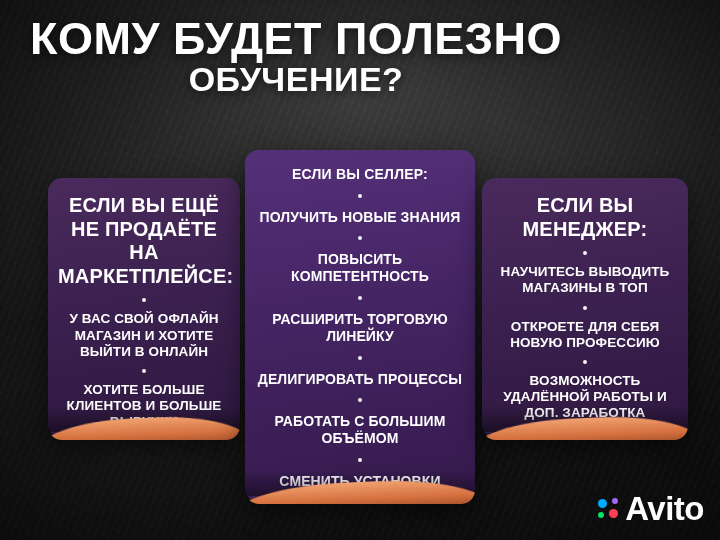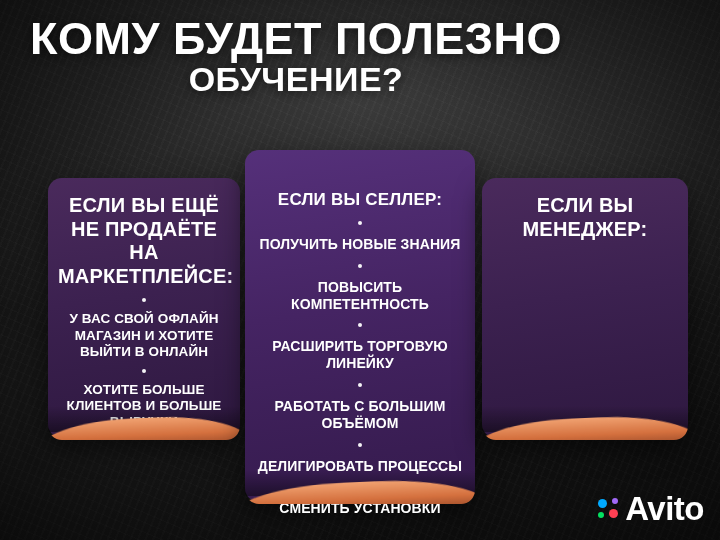--- a/index.html
+++ b/index.html
@@ -138,23 +138,22 @@
 
   .card-title {
     font-weight: bold;
     font-size: 20px;
     line-height: 1.18;
     margin: 0 0 10px 0;
     text-transform: uppercase;
     letter-spacing: 0.2px;
   }
   .card-center .card-title {
-    font-size: 17px;
+    font-size: 14px;
     margin-bottom: 4px;
-    margin-top: 24px;
   }
 
   .items {
     list-style: none;
     margin: 0;
     padding: 0;
   }
   .items li {
     font-size: 13.5px;
     line-height: 1.2;
@@ -235,32 +234,37 @@
         <div class="curl-fold"></div>
       </div>
     </div>
 
     <div class="card card-center">
       <div class="card-title">ЕСЛИ ВЫ СЕЛЛЕР:</div>
       <ul class="items">
         <li><span class="dot"></span><span>ПОЛУЧИТЬ НОВЫЕ ЗНАНИЯ</span></li>
         <li><span class="dot"></span><span>ПОВЫСИТЬ КОМПЕТЕНТНОСТЬ</span></li>
         <li><span class="dot"></span><span>РАСШИРИТЬ ТОРГОВУЮ ЛИНЕЙКУ</span></li>
+        <li><span class="dot"></span><span>ДЕЛИГИРОВАТЬ ПРОЦЕССЫ</span></li>
         <li><span class="dot"></span><span>РАБОТАТЬ С БОЛЬШИМ ОБЪЁМОМ</span></li>
-        <li><span class="dot"></span><span>ДЕЛИГИРОВАТЬ ПРОЦЕССЫ</span></li>
         <li><span class="dot"></span><span>СМЕНИТЬ УСТАНОВКИ</span></li>
       </ul>
       <div class="curl">
         <div class="curl-shadow"></div>
         <div class="curl-fold"></div>
       </div>
     </div>
 
     <div class="card card-right">
       <div class="card-title">ЕСЛИ ВЫ МЕНЕДЖЕР:</div>
+      <ul class="items">
+        <li><span class="dot"></span><span>НАУЧИТЕСЬ ВЫВОДИТЬ МАГАЗИНЫ В ТОП</span></li>
+        <li><span class="dot"></span><span>ОТКРОЕТЕ ДЛЯ СЕБЯ НОВУЮ ПРОФЕССИЮ</span></li>
+        <li><span class="dot"></span><span>ВОЗМОЖНОСТЬ УДАЛЁННОЙ РАБОТЫ И ДОП. ЗАРАБОТКА</span></li>
+      </ul>
       <div class="curl">
         <div class="curl-shadow"></div>
         <div class="curl-fold"></div>
       </div>
     </div>
 
   </div>
 
   <div class="avito">
     <span class="avito-mark">

